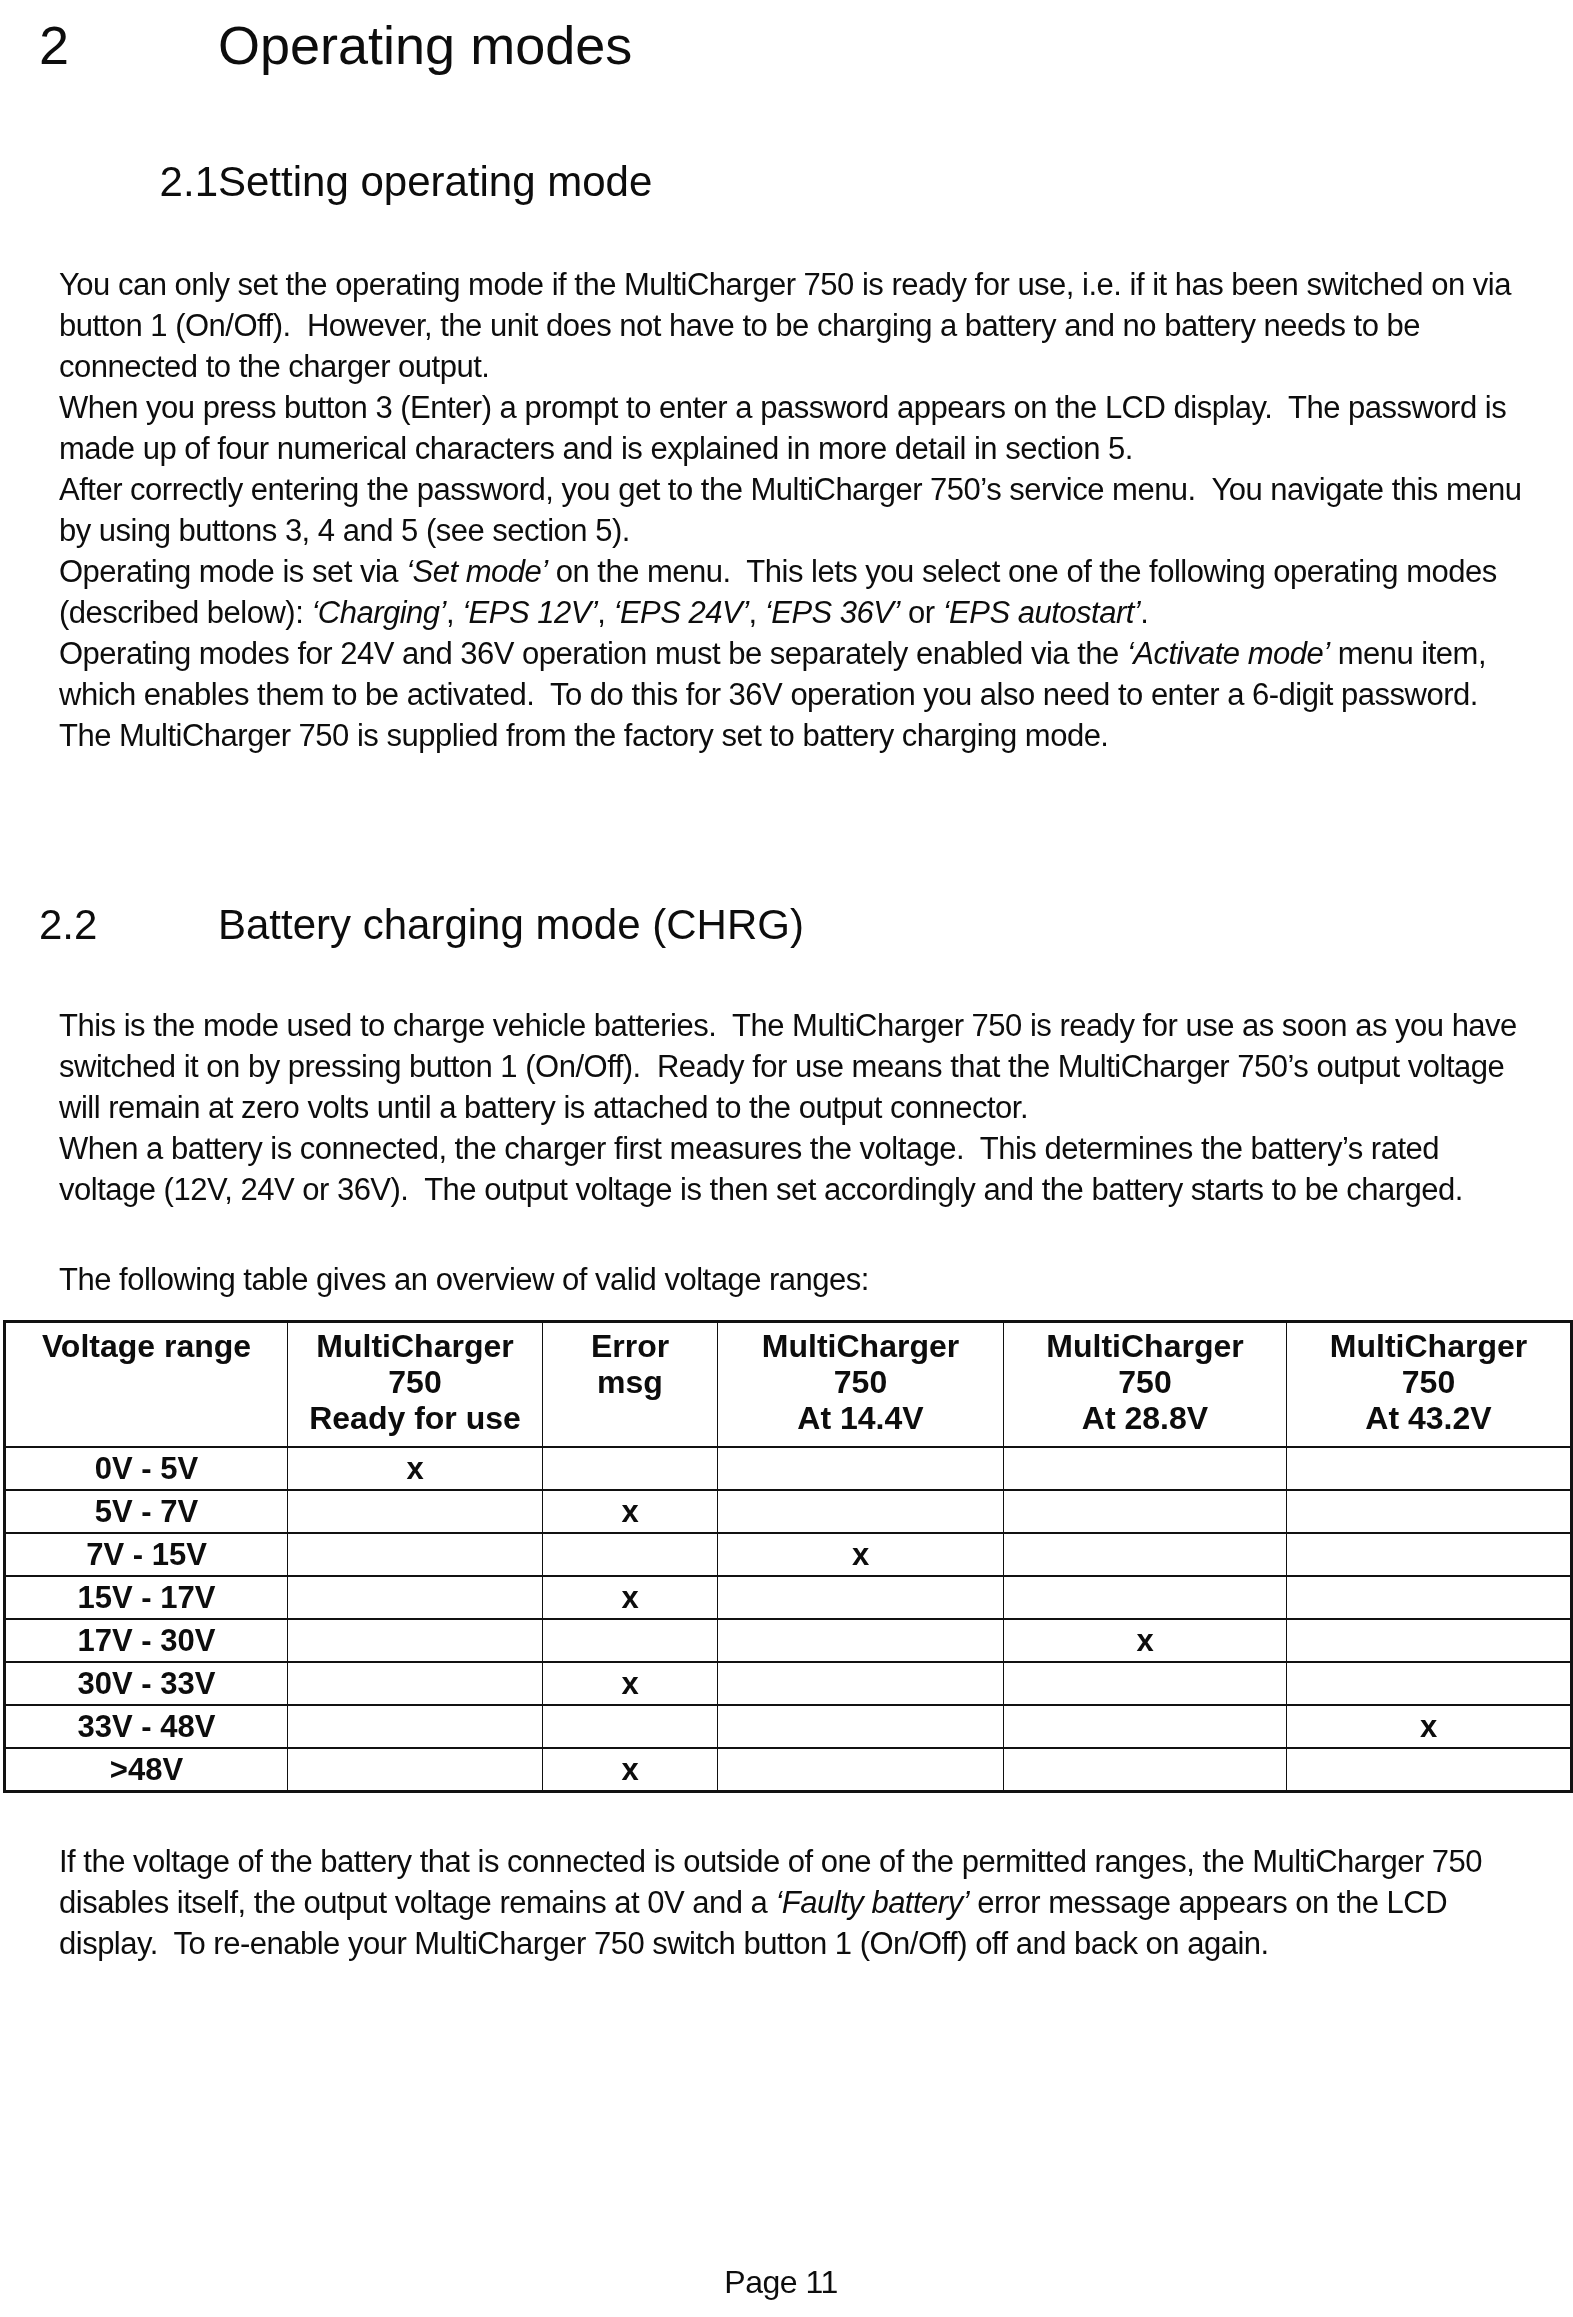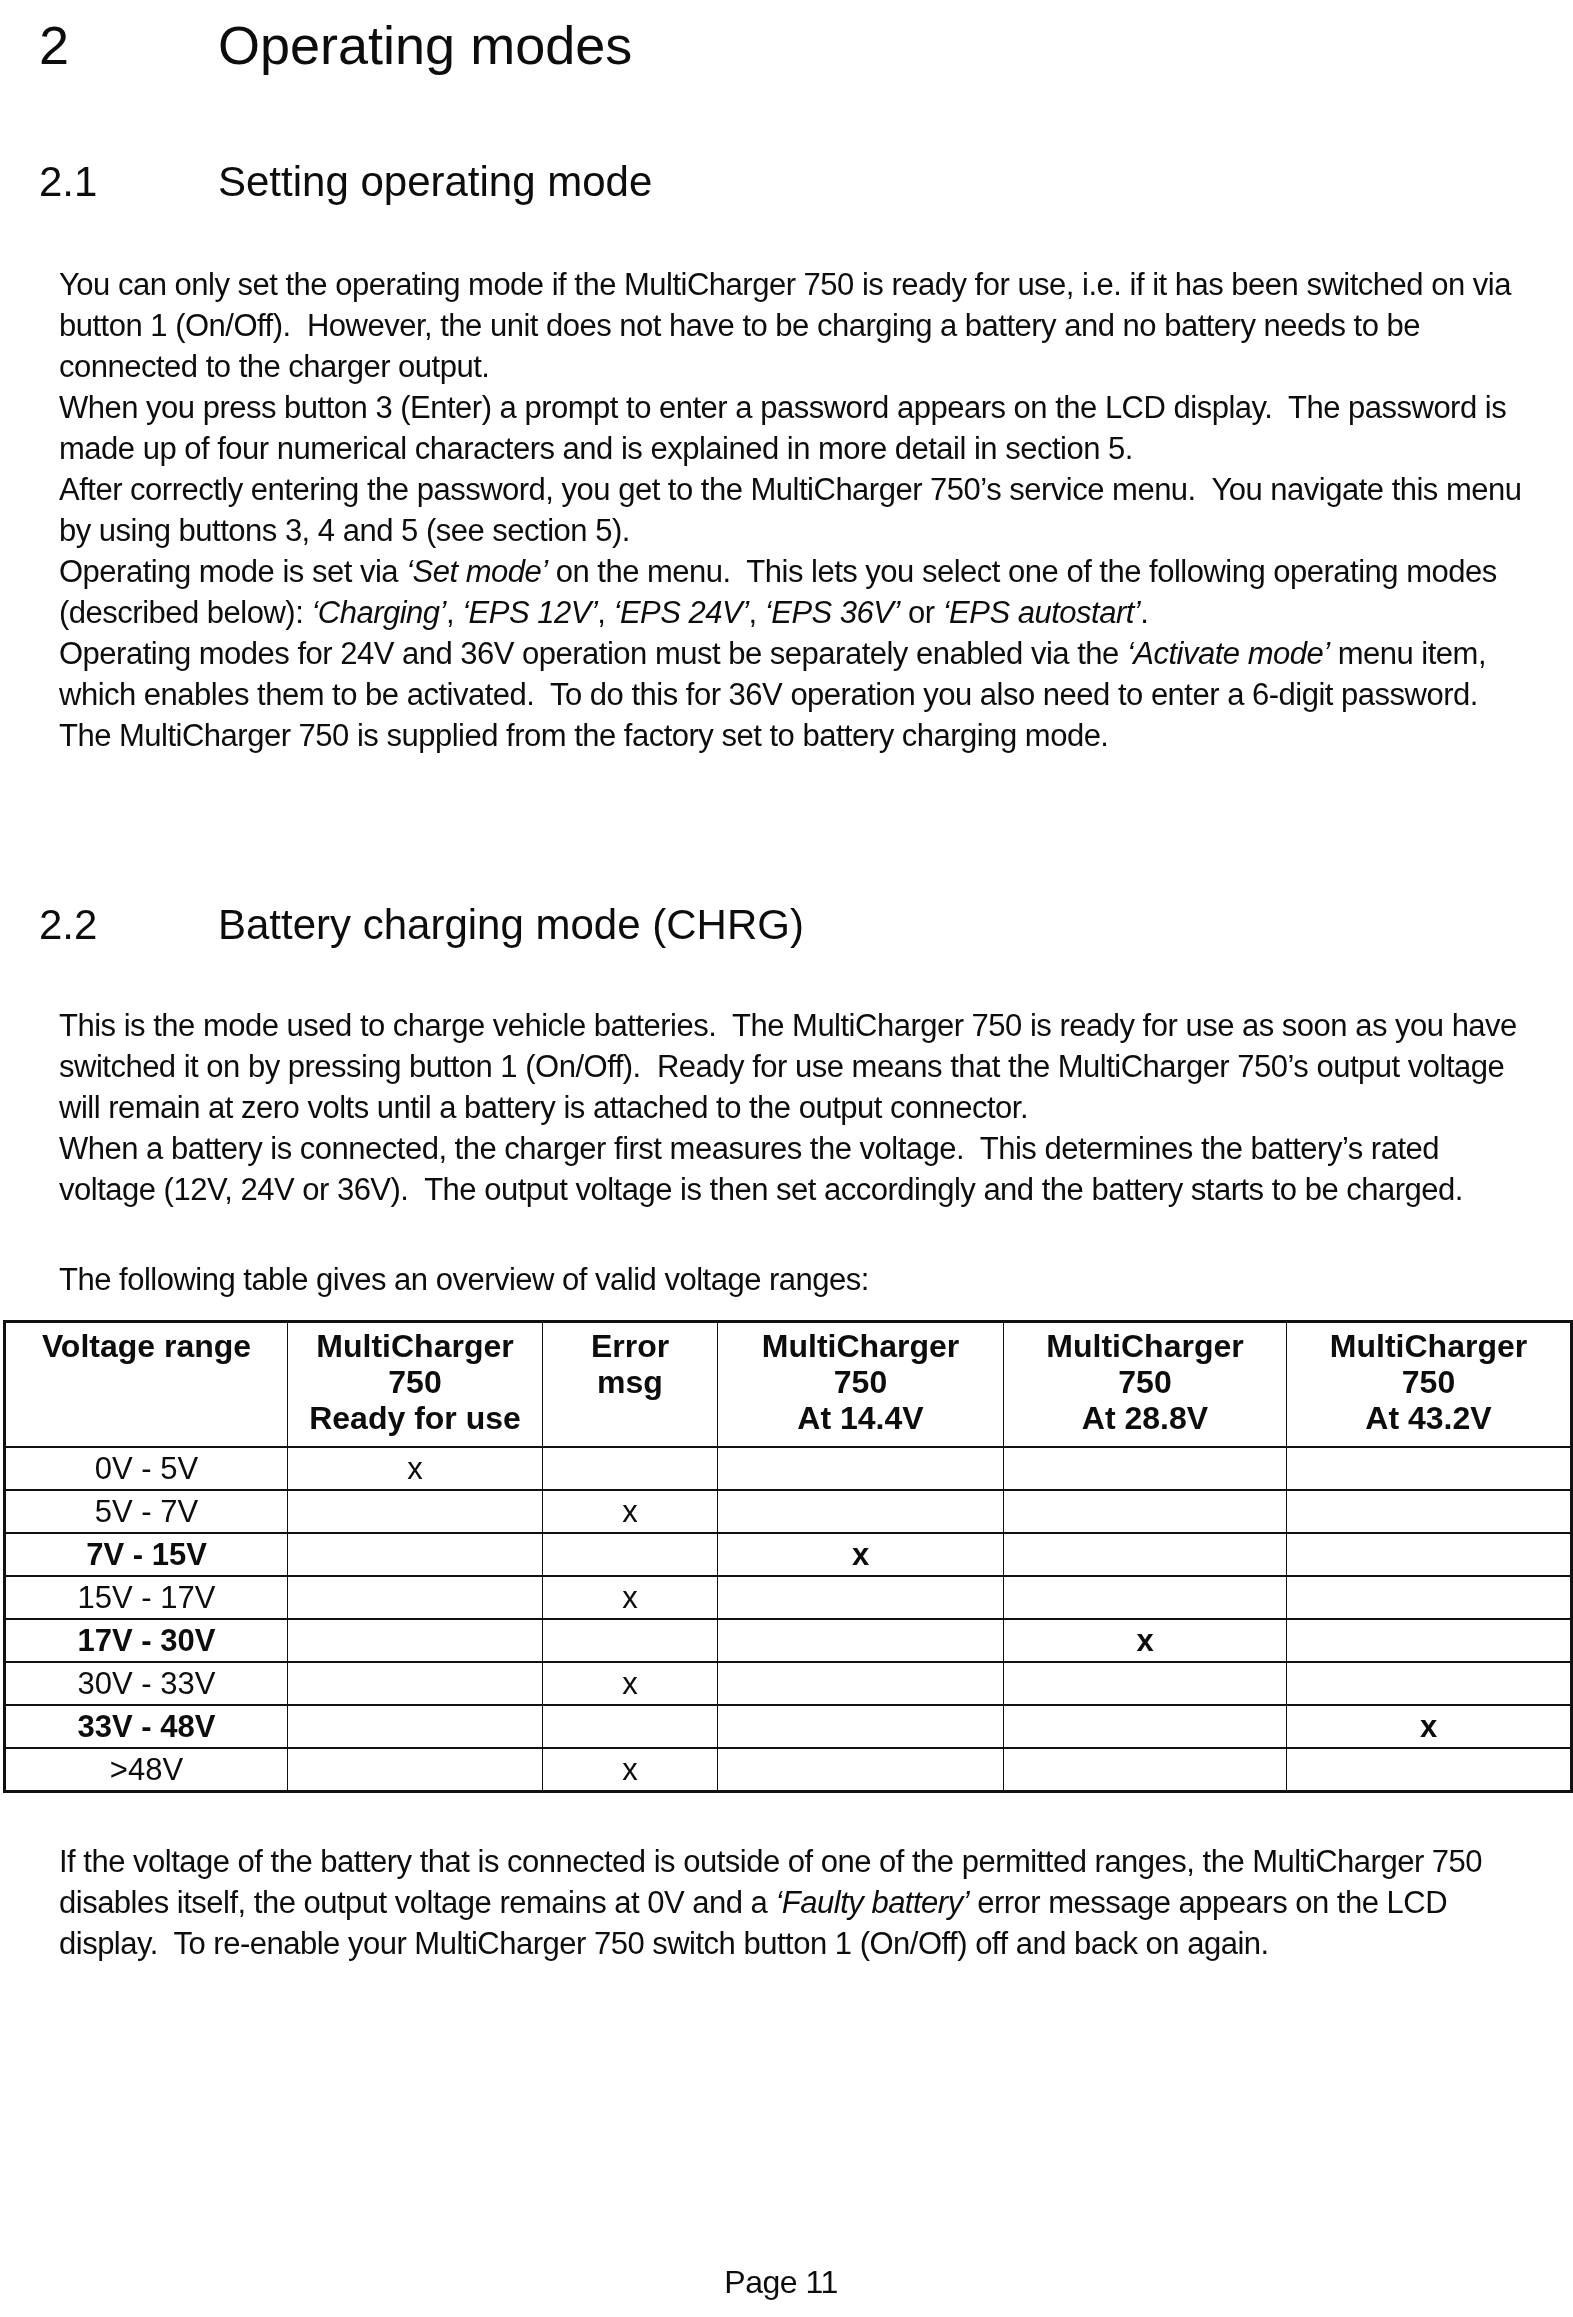--- a/index.html
+++ b/index.html
@@ -12,21 +12,21 @@
     box-sizing: border-box;
     padding: 13.5px 39px 0 39px;
     overflow: hidden;
     font-family: "Liberation Sans", sans-serif;
     color: #0d0d0d;
   }
   
   .h1 { display: flex; font-size: 54px; line-height: 62px; font-weight: 400; }
   .h2 { display: flex; font-size: 42px; line-height: 48px; font-weight: 400; }
   .num { flex: 0 0 179px; }
-  .h2-first  { margin-top: 82px; }
+  .h2-first  { margin-top: 82px; text-align: right; }
   .h2-second { margin-top: 145px; }
   
   .txt { font-size: 31px; line-height: 41px; letter-spacing: -0.5px; max-width: 1482px; margin-left: 20px; }
   .textblock { margin-top: 58px; }
   .tb22 { margin-top: 56px; }
   p { margin: 0; white-space: pre-wrap; }
   .it { font-style: italic; }
   .table-intro { margin-top: 49px; }
   
   .vtable {
@@ -39,20 +39,21 @@
     padding-left: 16px;
   }
   .c1 { width: 283px; } .c2 { width: 255px; } .c3 { width: 175px; }
   .c4 { width: 286px; } .c5 { width: 283px; } .c6 { width: 285px; }
   .vtable th, .vtable td {
     border: 1.9px solid #111;
     border-top-width: 2.9px;
     border-bottom-width: 2.9px;
     text-align: center;
     overflow: hidden;
+    font-weight: bold;
   }
   .vtable th {
     font-weight: bold;
     font-size: 32px;
     line-height: 36px;
     vertical-align: top;
     padding: 5.8px 3.9px 9.7px 3.9px;
     height: 98px;
   }
   .vtable td {

